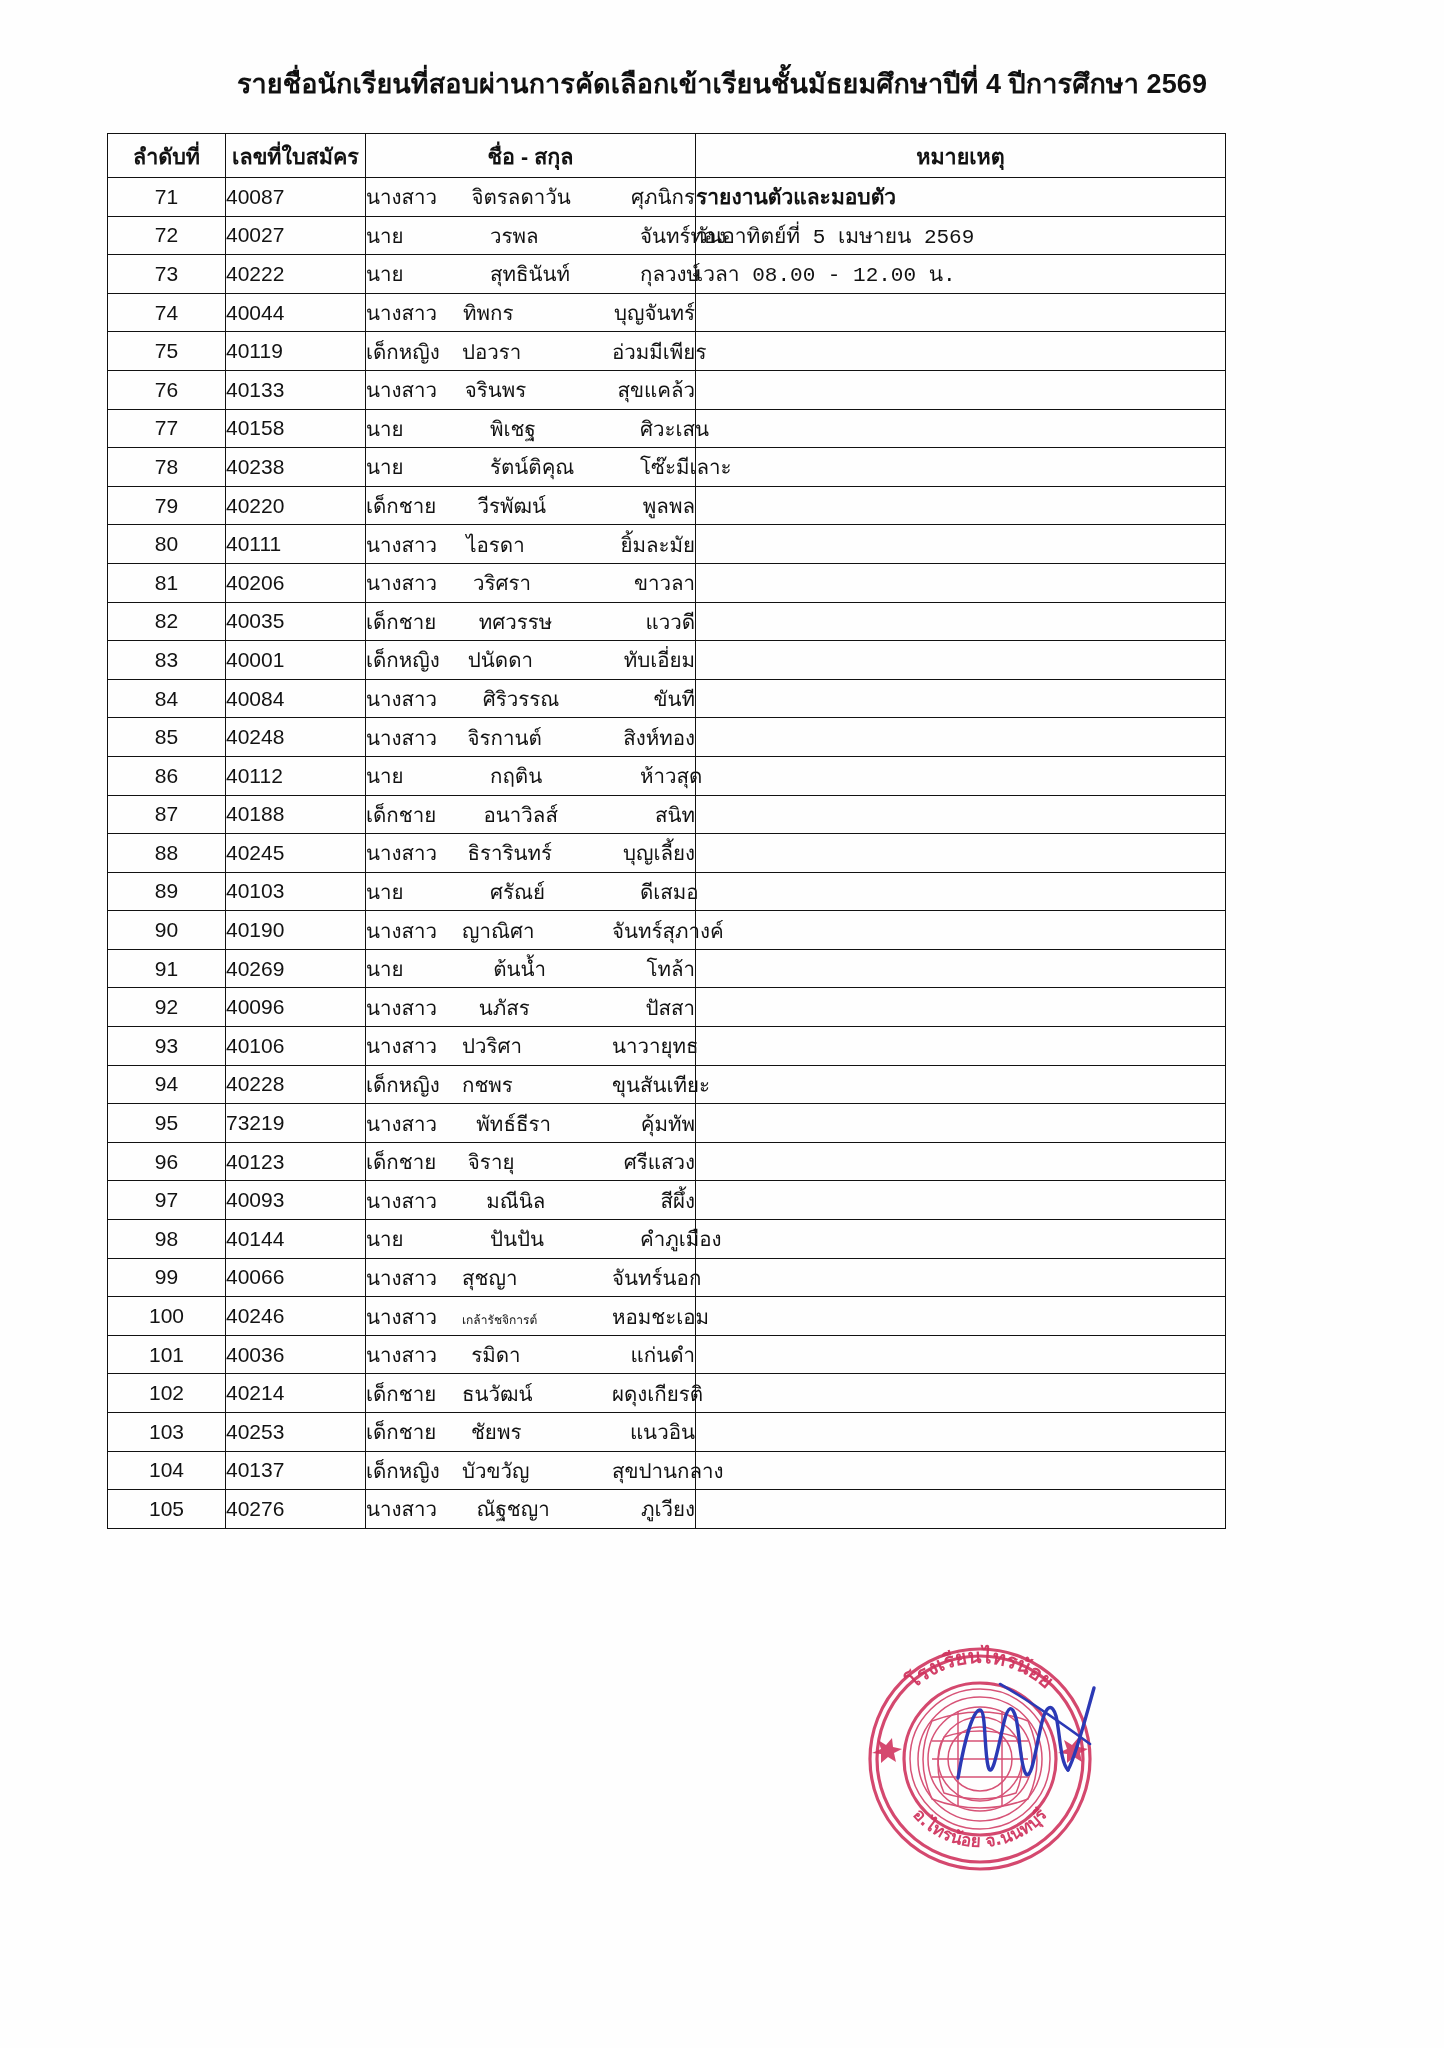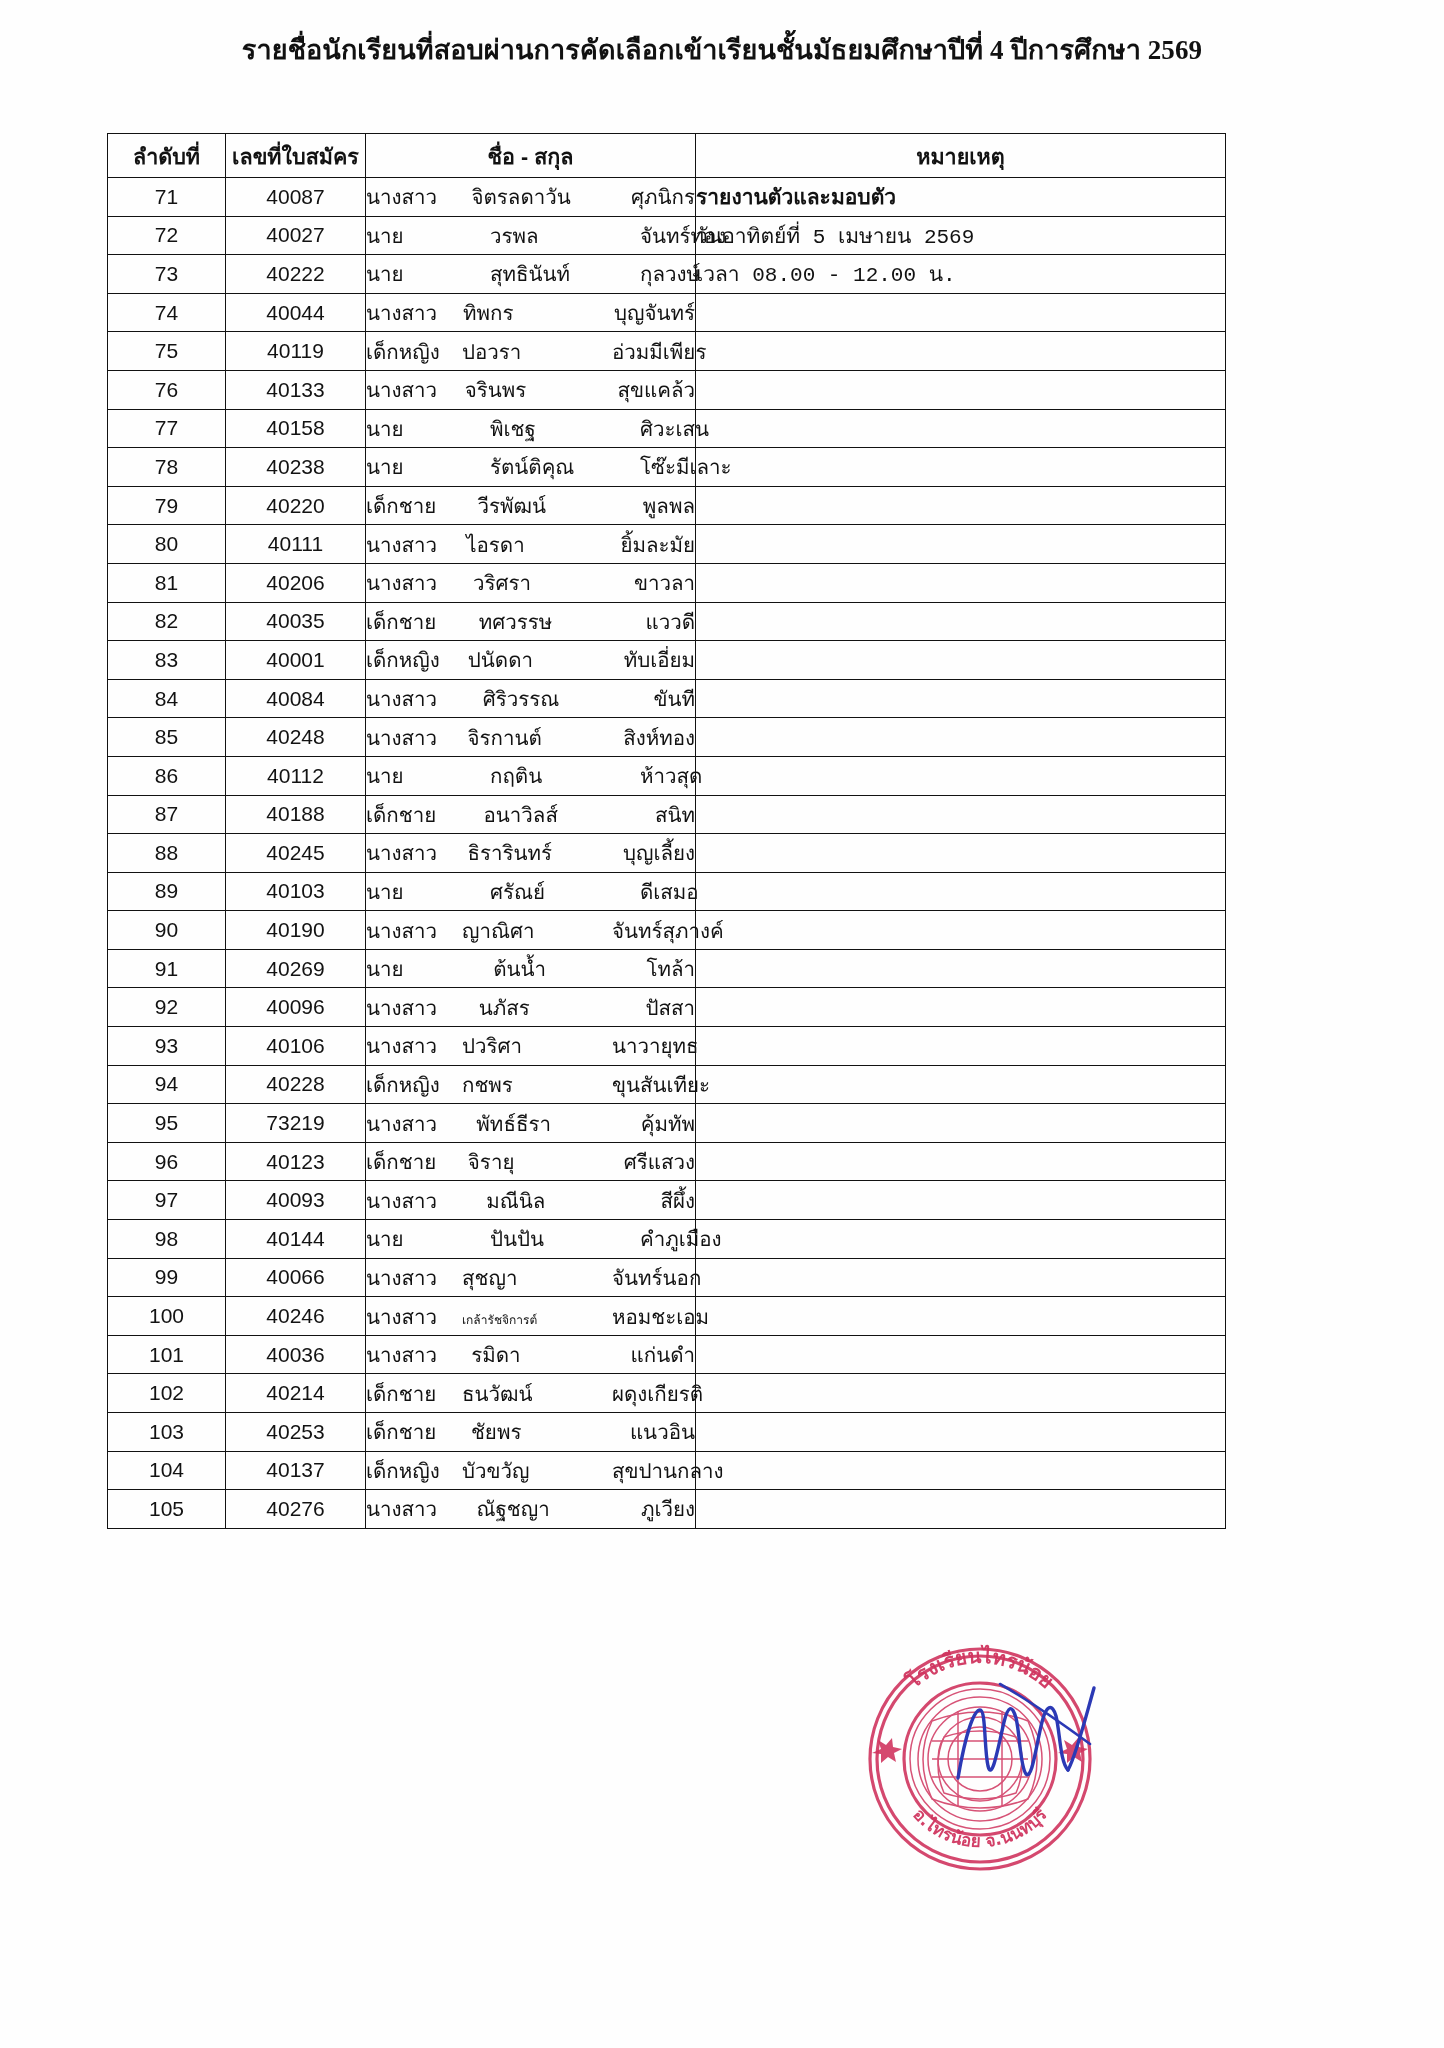--- a/index.html
+++ b/index.html
@@ -19,24 +19,23 @@
     position: relative;
     width: 1444px;
     height: 2048px;
     background: #fefefe;
   }
   .doc-title {
     text-align: center;
     font-size: 27px;
     font-weight: 700;
     letter-spacing: 0.1px;
-    padding-top: 28px;
+    padding-top: 62px;
     color: #111;
     white-space: nowrap;
-    font-family: Liberation Serif, serif;
   }
   .table-wrap {
     position: absolute;
     left: 107px;
     top: 133px;
     width: 1118px;
   }
   table.list {
     border-collapse: collapse;
     width: 100%;
@@ -64,21 +63,20 @@
   col.c-no    { width: 118px; }
   col.c-app   { width: 140px; }
   col.c-name  { width: 330px; }
   col.c-note  { width: 530px; }
 
   td.no {
     text-align: center;
     font-size: 21.5px;
   }
   td.app {
-    text-align: center;
     font-size: 21.5px;
   }
   td.name {
     padding-left: 8px;
   }
   .name-row {
     display: flex;
     align-items: baseline;
     width: 100%;
     justify-content: space-between;

